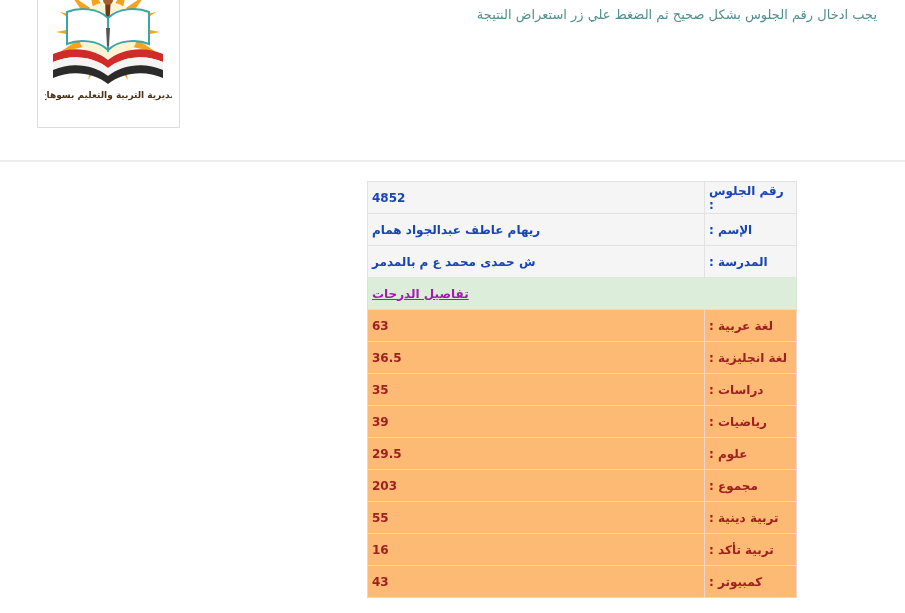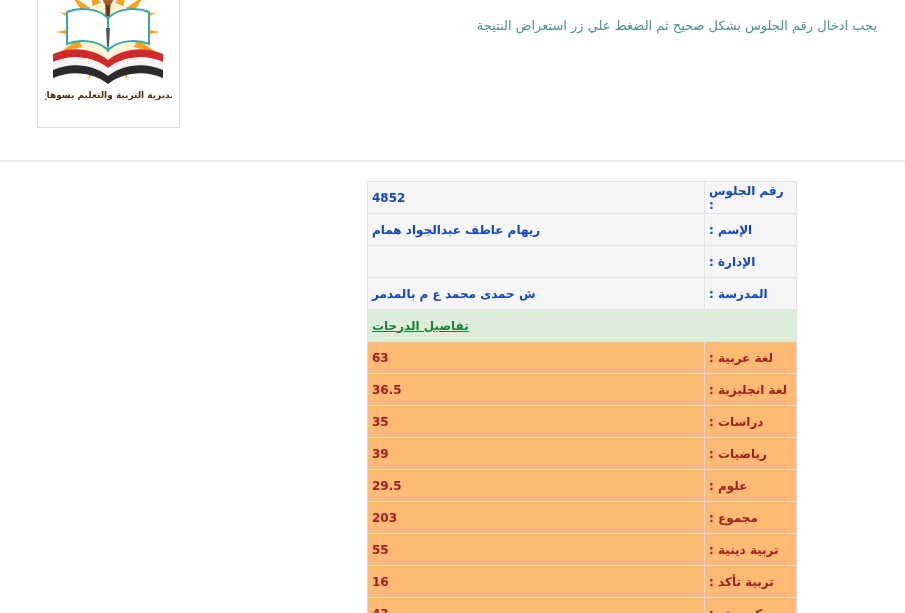--- a/index.html
+++ b/index.html
@@ -23,21 +23,21 @@
     background: #ffffff;
     border: 1px solid #dddddd;
     display: flex;
     align-items: center;
     justify-content: center;
   }
 
   
   .instructions {
     position: absolute;
-    top: 12px;
+    top: 1px;
     right: 28px;
     direction: rtl;
     text-align: right;
     color: #4f8f8f;
     font-size: 13px;
     line-height: 27px;
     white-space: nowrap;
   }
 
   
@@ -70,21 +70,21 @@
     overflow: hidden;
   }
   col.lbl-col { width: 92px; }
   tr.info-row td {
     background: #f5f5f5;
     color: #1646b5;
     border: 1px solid #e2e2e2;
   }
   tr.section-row td {
     background: #dcedda;
-    color: #15803d;
+    color: #a21caf;
     border: 1px solid #d7e4d5;
   }
   tr.section-row .section-link { text-decoration: underline; cursor: pointer; }
   tr.grade-row td {
     background: #fdba74;
     color: #a02020;
     border: 1px solid #ead4d4;
   }
 </style>
 </head>
@@ -154,24 +154,20 @@
     <tbody>
       <tr class="info-row">
         <td>رقم الجلوس :</td>
         <td>4852</td>
       </tr>
       <tr class="info-row">
         <td>الإسم :</td>
         <td>ريهام عاطف عبدالجواد همام</td>
       </tr>
       <tr class="info-row">
-        <td>الإدارة :</td>
-        <td></td>
-      </tr>
-      <tr class="info-row">
         <td>المدرسة :</td>
         <td>ش حمدى محمد ع م بالمدمر</td>
       </tr>
 
       <tr class="section-row">
         <td colspan="2">
           <span class="section-link">تفاصيل الدرجات</span>
         </td>
       </tr>
 

